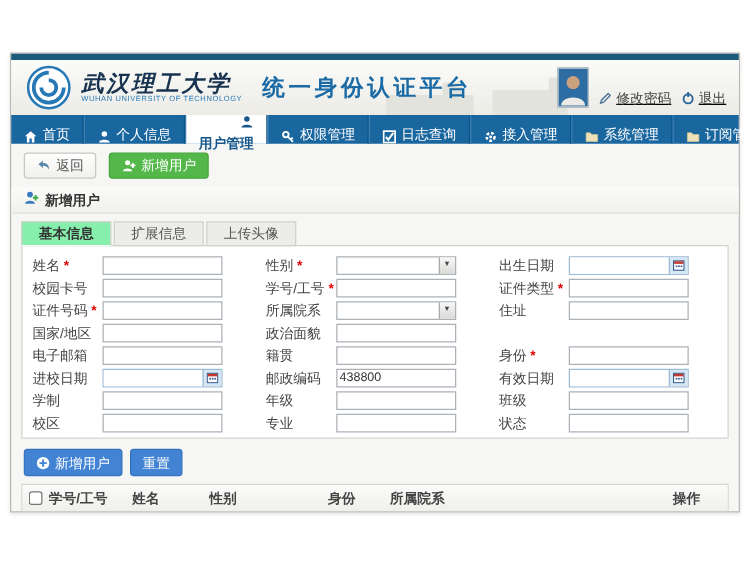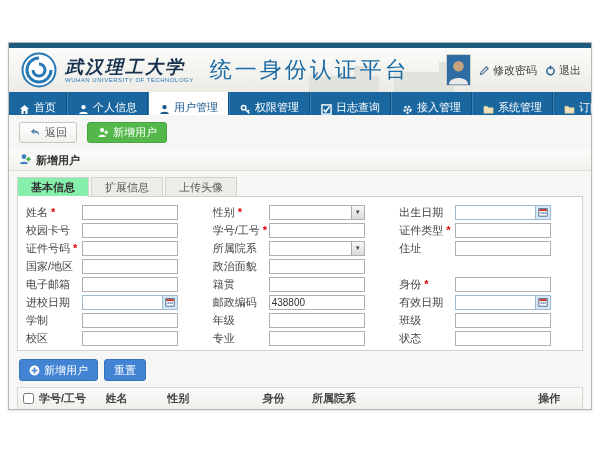--- a/index.html
+++ b/index.html
@@ -15,33 +15,33 @@
   .bldg { position:absolute; bottom:0; background:#e3e3dd; }
   .b1 { left:300px; width:70px; height:16px; }
   .b2 { left:345px; width:16px; height:26px; }
   .b3 { left:385px; width:60px; height:20px; }
   .b4 { left:430px; width:14px; height:30px; }
   .logo { margin-left:12px; width:36px; height:36px; flex:0 0 auto; position:relative; z-index:1; }
   .uni { margin-left:8px; position:relative; z-index:1; }
   .uni-zh { font-family:"Liberation Serif","DejaVu Serif",serif; font-style:italic; font-weight:bold;
     font-size:18px; color:#17324e; letter-spacing:2px; line-height:19px; }
   .uni-en { font-size:6px; color:#2779b5; letter-spacing:.5px; }
-  .platform { margin-left:16px; font-size:22px; font-weight:normal; color:#1a6aa5;
+  .platform { margin-left:16px; font-size:18px; font-weight:bold; color:#1a6aa5;
     letter-spacing:3px; position:relative; z-index:1; }
-  .hright { margin-left:auto; margin-right:10px; display:flex; align-items:center; gap:8px;
-    position:relative; z-index:1; }
+  .hright { margin-left:auto; margin-right:10px; display:flex; align-items:flex-end; gap:8px;
+    position:relative; z-index:1;text-decoration:underline; }
   .photo { width:25px; height:32px; border:1px solid #cfcfca; background:#2e6da4; flex:0 0 auto; }
   .hlink { display:inline-flex; align-items:center; gap:3px; font-size:11px; color:#444; cursor:pointer; }
   .hlink .icn { color:#4a7396; display:inline-flex; }
   
   .nav { height:23px; flex:0 0 auto; background:#1a67a0; display:flex; }
   .nav-item { display:flex; align-items:flex-end; gap:4px; padding:0 10px; font-size:11px; color:#fff;
     border-right:1px solid #0f5383; border-left:1px solid #3a7fb4; cursor:pointer; white-space:nowrap; }
   .nav-item:first-child { border-left:none; }
-  .nav-item.active { background:#fff; color:#18578c; font-weight:normal; }
+  .nav-item.active { background:#fff; color:#18578c; font-weight:bold;flex-direction:column; }
   .nav-item .icn { display:inline-flex; }
   
   .content { flex:1; display:flex; flex-direction:column; overflow:hidden; }
   .toolbar { display:flex; gap:10px; margin:7px 0 7px 10px; }
   .btn { display:inline-flex; align-items:center; gap:4px; height:21px; padding:0 9px;
     border-radius:3px; font-size:11px; cursor:pointer;
     font-family:"Liberation Sans","DejaVu Sans",sans-serif; }
   .btn .icn { display:inline-flex; }
   .btn.light { border:1px solid #c8c8c3; background:linear-gradient(#ffffff,#f0f0ec); color:#555; }
   .btn.green { border:1px solid #46a53d; background:#53b849; color:#fff; }

